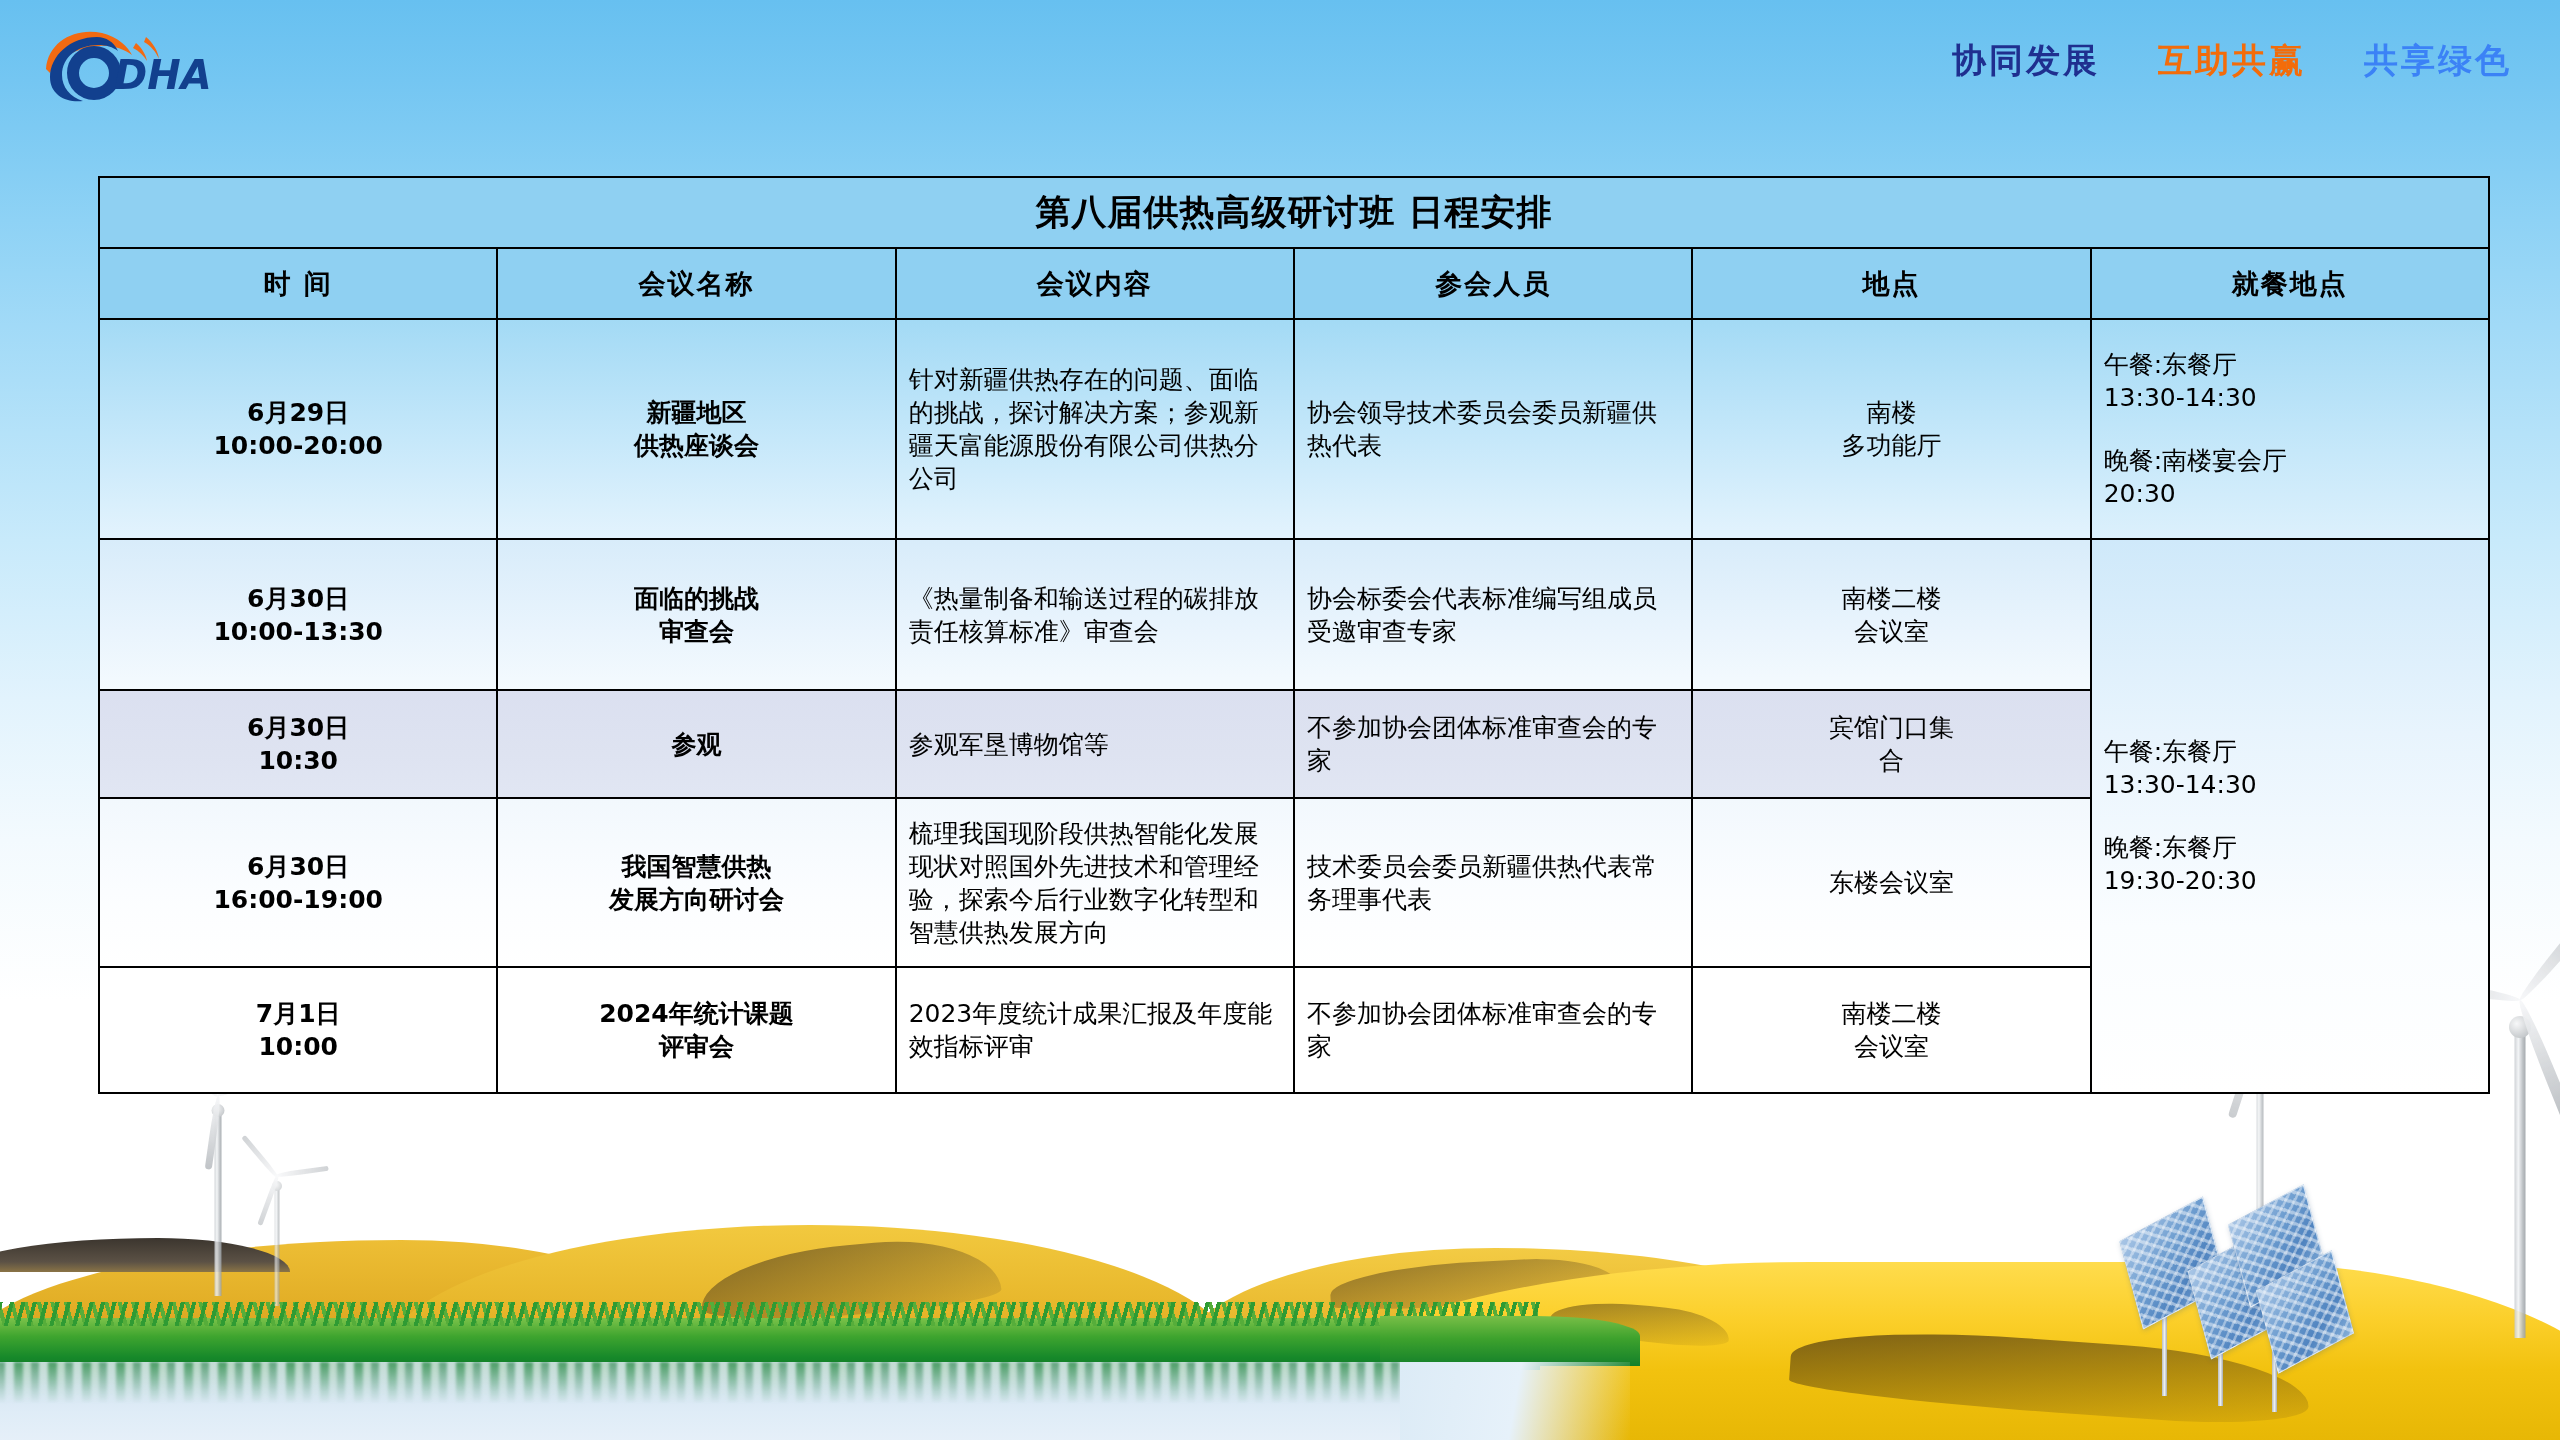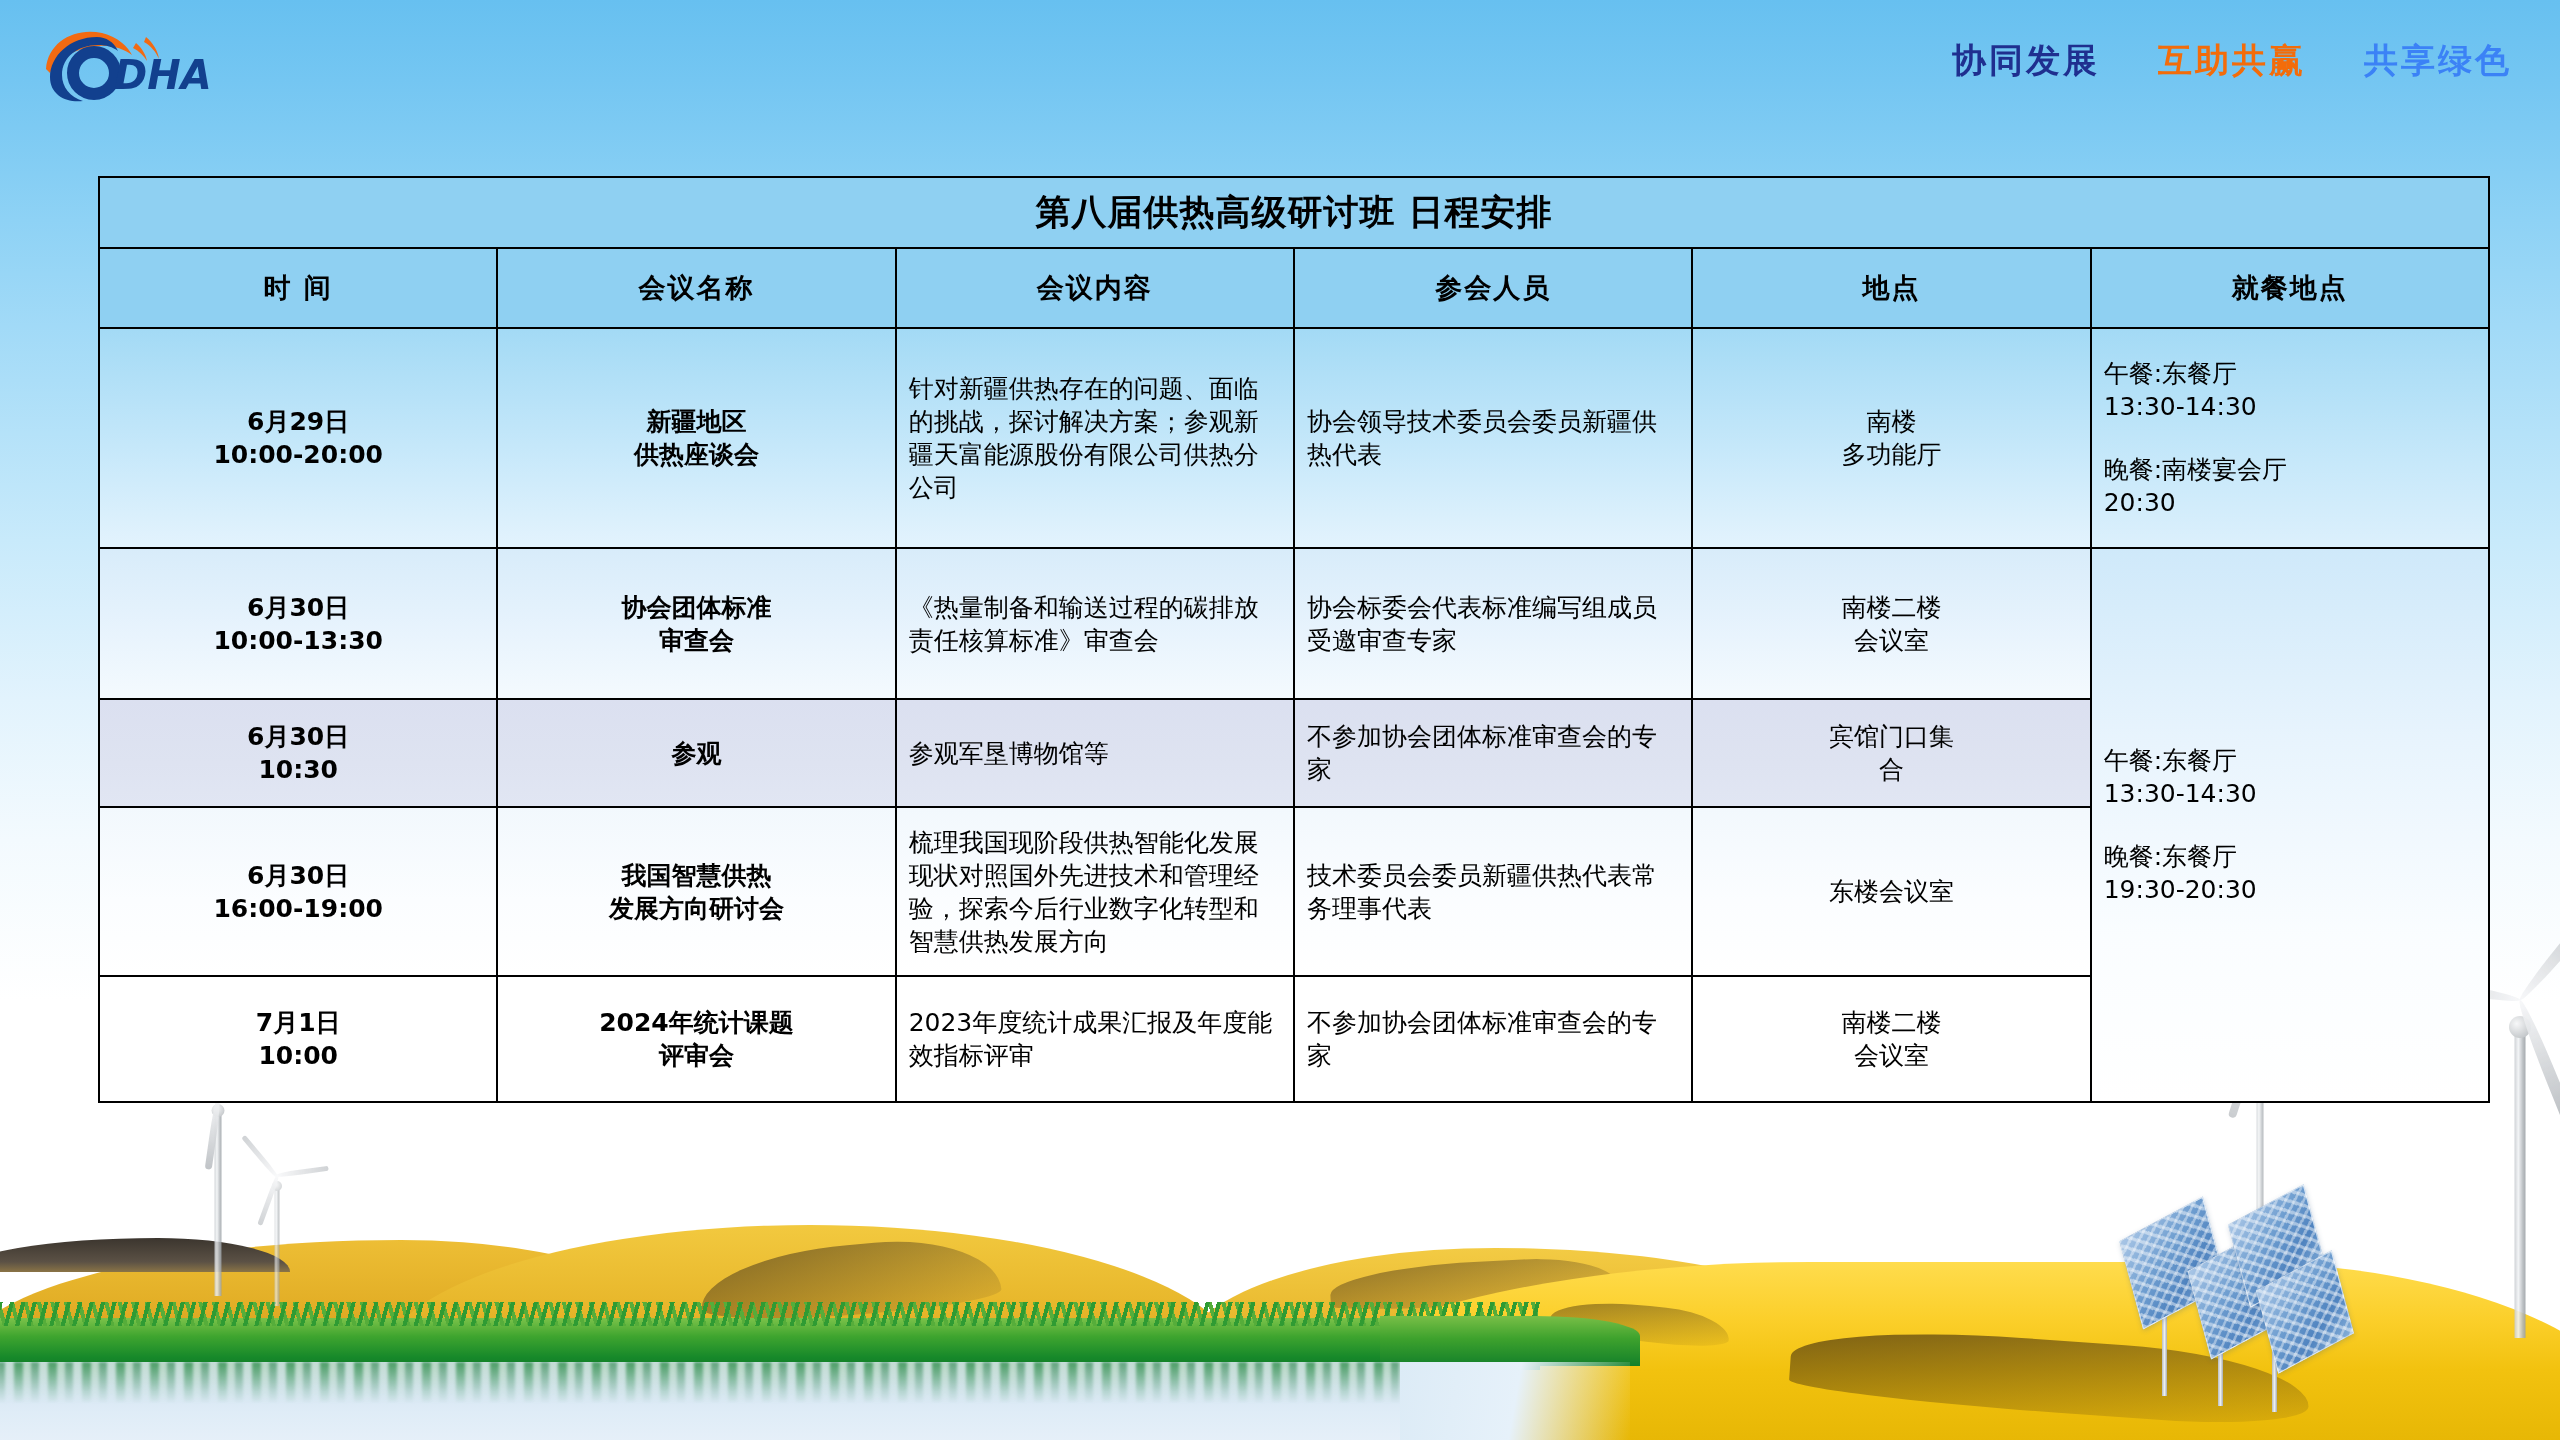--- a/index.html
+++ b/index.html
@@ -179,21 +179,21 @@
   }
   #schedule-table .title-cell {
     height: 71px;
     text-align: center;
     font-size: 35px;
     font-weight: bold;
     background: #8fd0f2;
     letter-spacing: 1px;
   }
   #schedule-table .hdr th {
-    height: 80px;
+    height: 71px;
     text-align: center;
     font-size: 27px;
     font-weight: bold;
     background: #8fd0f2;
     letter-spacing: 2px;
   }
   #schedule-table tbody td { font-size: 25px; line-height: 1.32; }
   .c-time   { width: 260px;  text-align: center; font-weight: bold; font-size: 27px; }
   .c-name   { width: 417px;  text-align: center; font-weight: bold; font-size: 27px; }
   .c-content{ width: 625px;  text-align: left; }
@@ -336,21 +336,21 @@
         <div>20:30</div>
       </td>
     </tr>
 
     <tr class="row-2">
       <td class="c-time">
         <div>6月30日</div>
         <div>10:00-13:30</div>
       </td>
       <td class="c-name">
-        <div>协会团体标准</div>
+        <div>面临的挑战</div>
         <div>审查会</div>
       </td>
       <td class="c-content">《热量制备和输送过程的碳排放责任核算标准》审查会</td>
       <td class="c-people">协会标委会代表标准编写组成员受邀审查专家</td>
       <td class="c-place">
         <div>南楼二楼</div>
         <div>会议室</div>
       </td>
       <td class="c-meal meal-merged" rowspan="4">
         <div>午餐:东餐厅</div>

